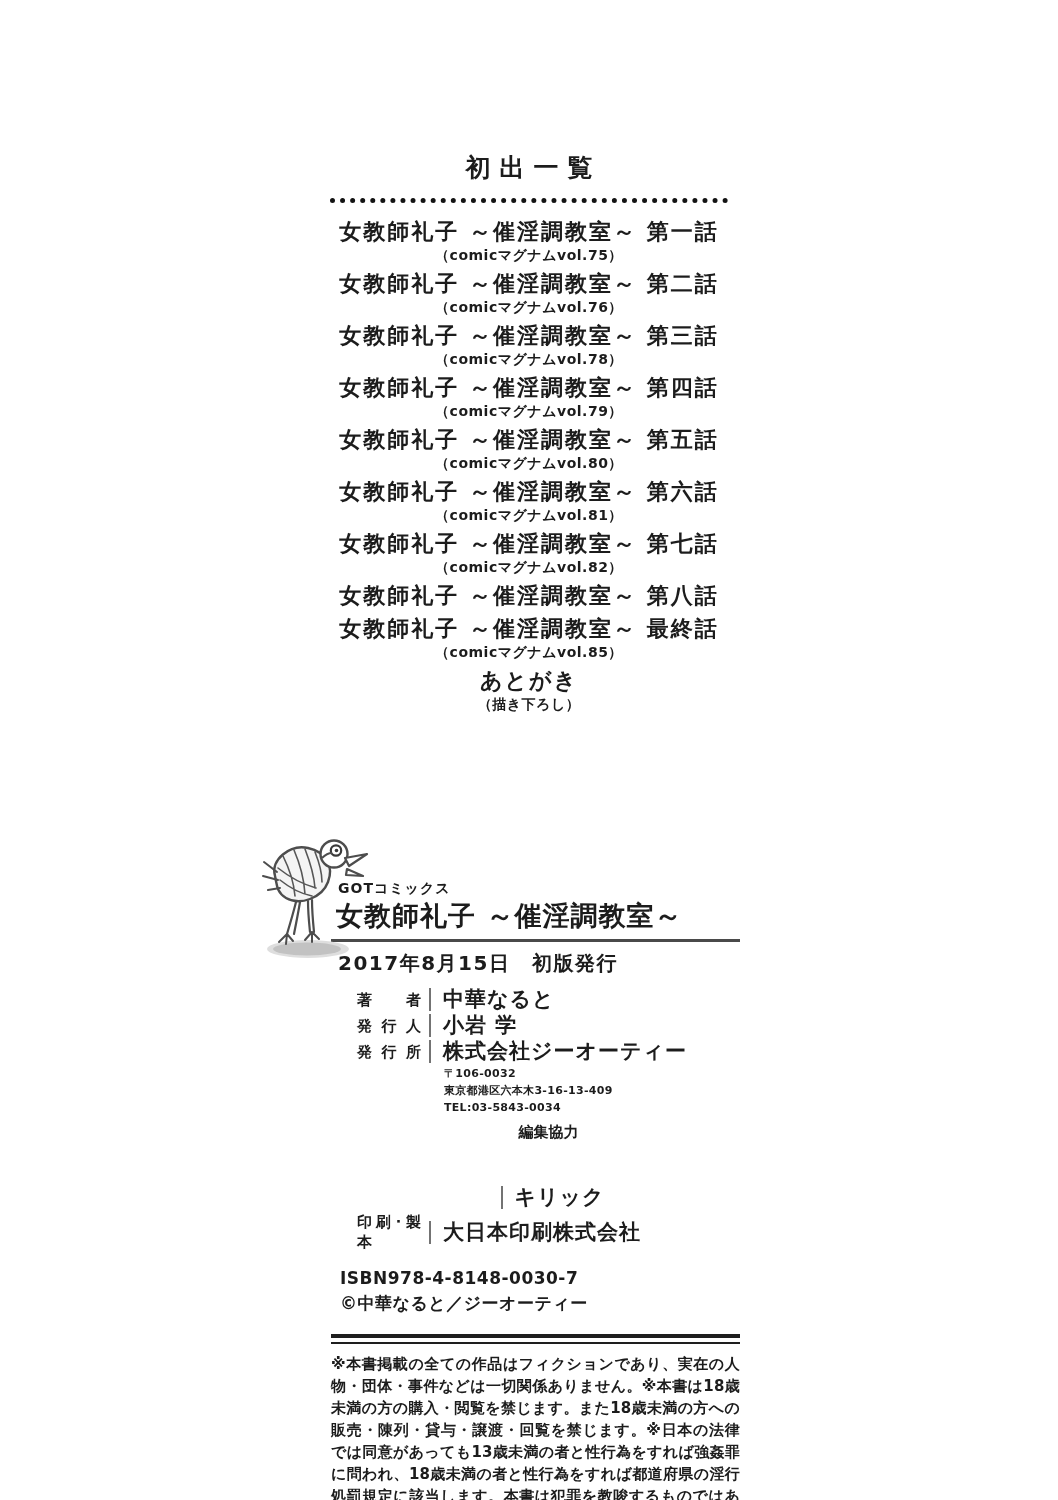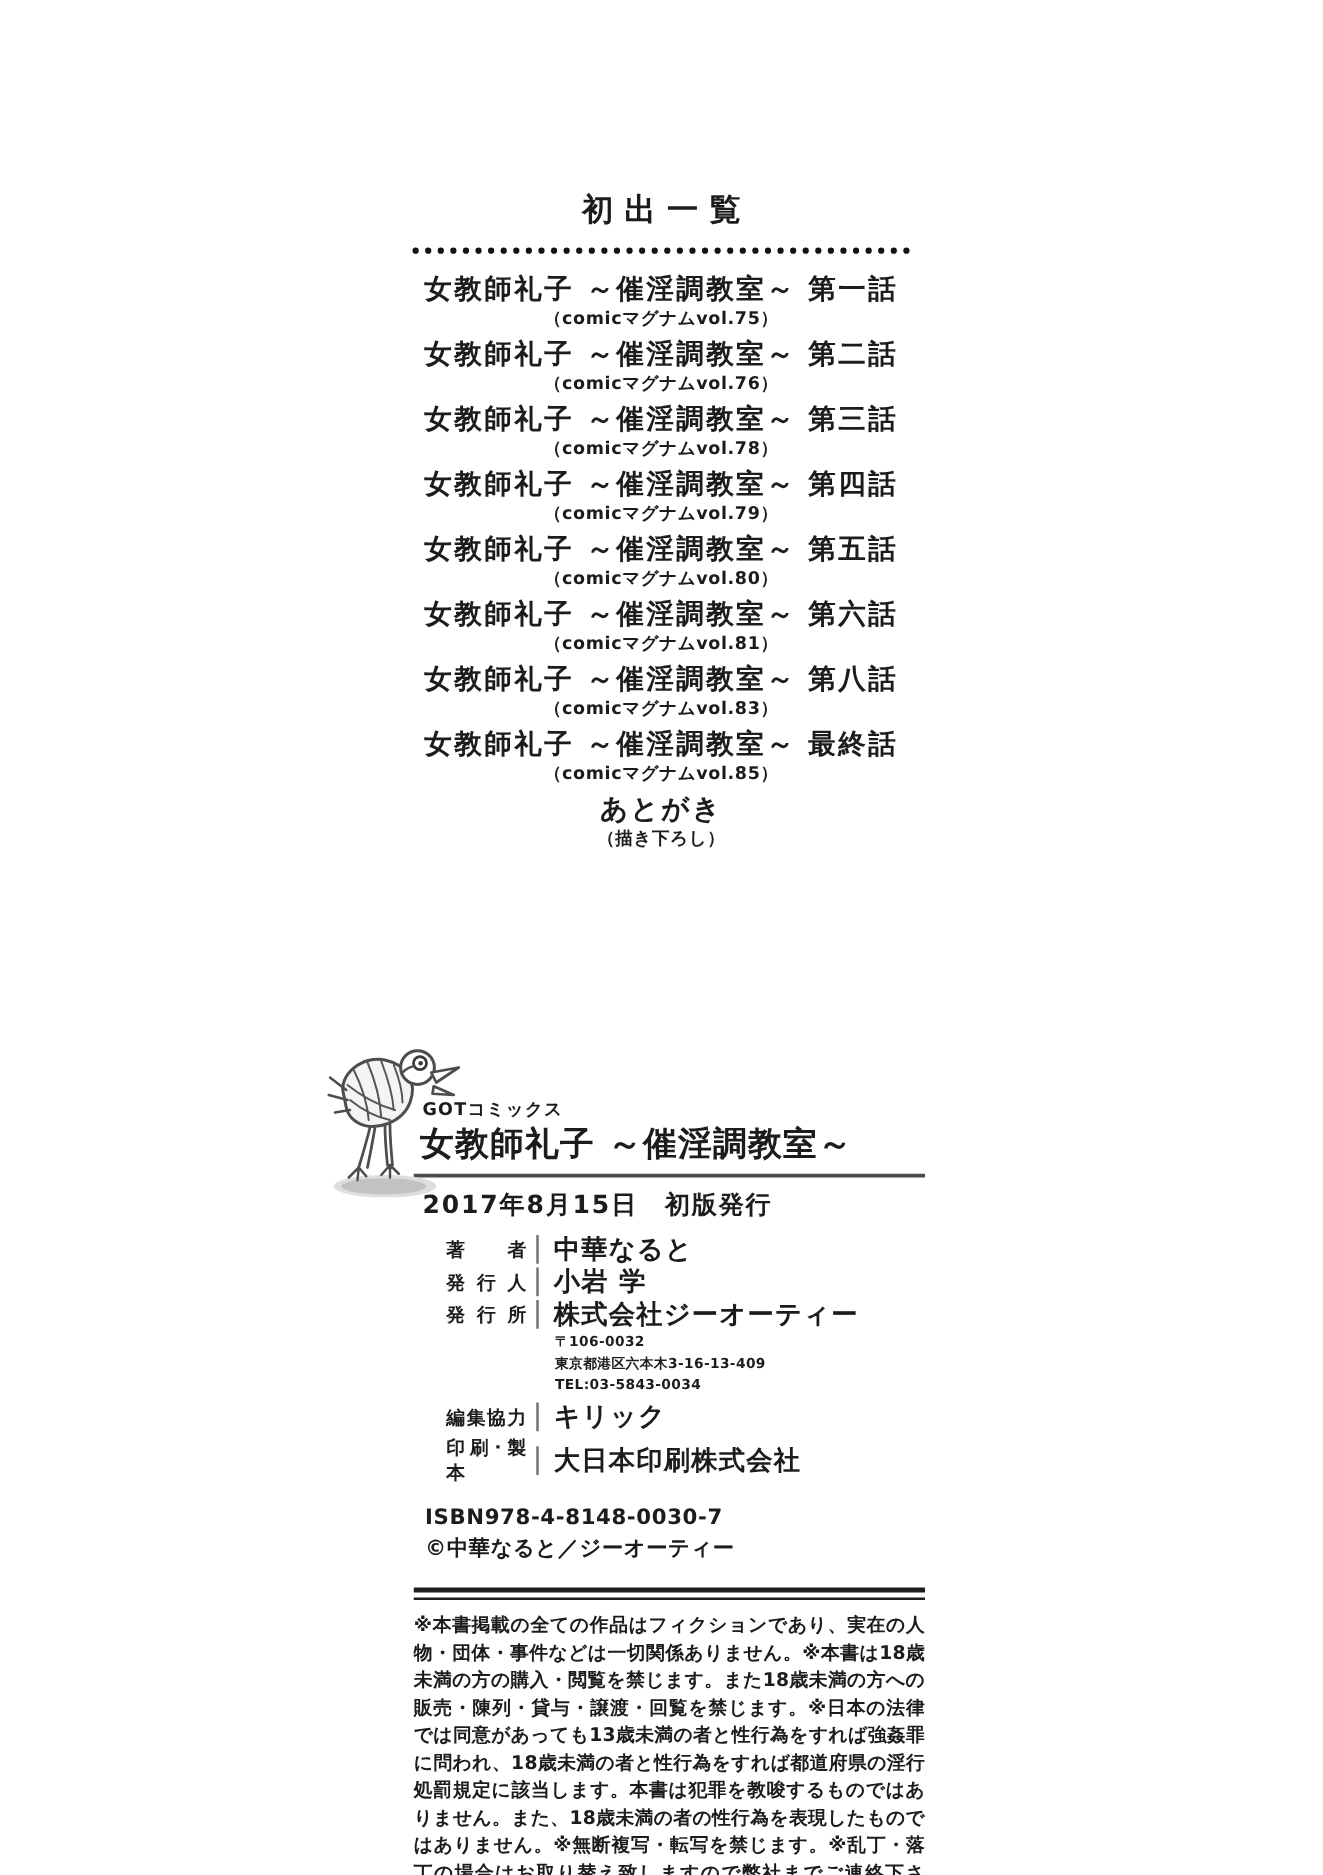--- a/index.html
+++ b/index.html
@@ -119,21 +119,21 @@
     line-height: 23px;
   }
   .credit-row.sub { margin-bottom: 1px; }
   .credit-row.sub .credit-value {
     border-left: none;
     padding-left: 15px;
     font-size: 11px;
     letter-spacing: 0.3px;
     line-height: 16px;
   }
-  .credit-row.gap { margin-top: 6px; }
+  .credit-row.gap { margin-top: 6px; flex-direction: column; }
   .isbn-block {
     margin-top: 14px;
     padding-left: 9px;
     font-size: 17px;
     font-weight: 700;
     letter-spacing: 0.5px;
     line-height: 25px;
   }
   .double-rule {
     margin-top: 18px;
@@ -183,24 +183,27 @@
         <div class="entry">
           <div class="entry-title">女教師礼子 ～催淫調教室～ 第五話</div>
           <div class="entry-source">（comicマグナムvol.80）</div>
         </div>
 
         <div class="entry">
           <div class="entry-title">女教師礼子 ～催淫調教室～ 第六話</div>
           <div class="entry-source">（comicマグナムvol.81）</div>
         </div>
 
+        <div class="entry">
+          <div class="entry-title">女教師礼子 ～催淫調教室～ 第七話</div>
+          <div class="entry-source">（comicマグナムvol.82）</div>
+        </div>
 
         <div class="entry">
           <div class="entry-title">女教師礼子 ～催淫調教室～ 第八話</div>
-          <div class="entry-source">（comicマグナムvol.83）</div>
         </div>
 
 
         <div class="entry">
           <div class="entry-title">女教師礼子 ～催淫調教室～ 最終話</div>
           <div class="entry-source">（comicマグナムvol.85）</div>
         </div>
 
         <div class="entry">
           <div class="entry-title">あとがき</div>

